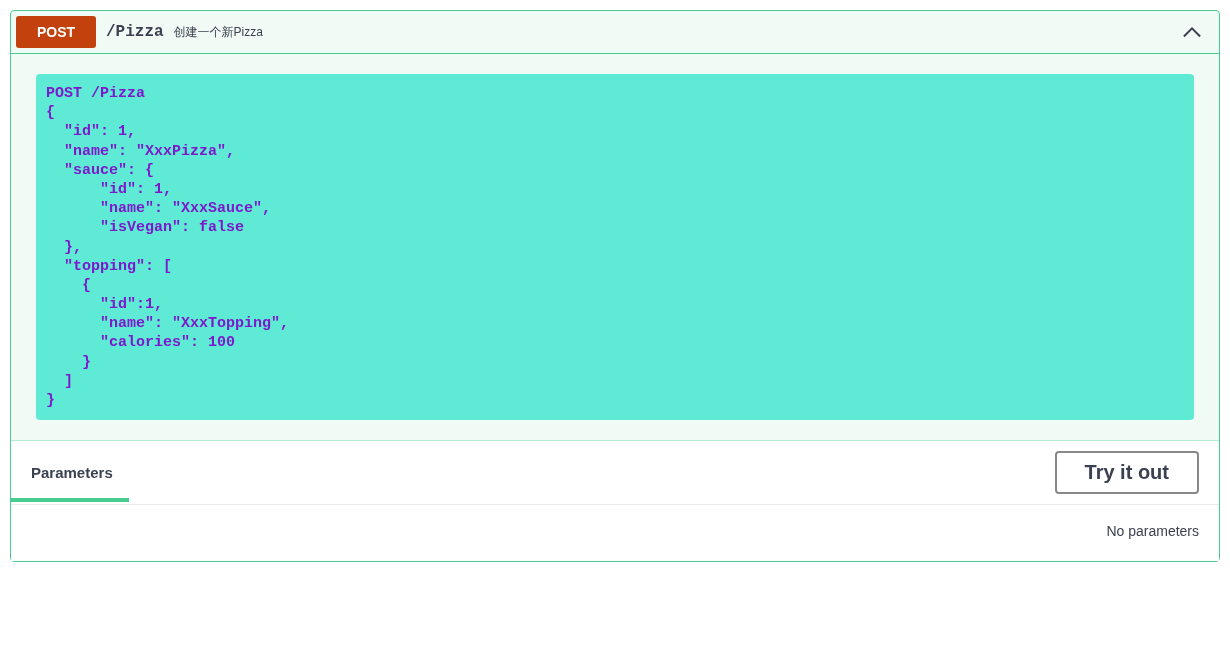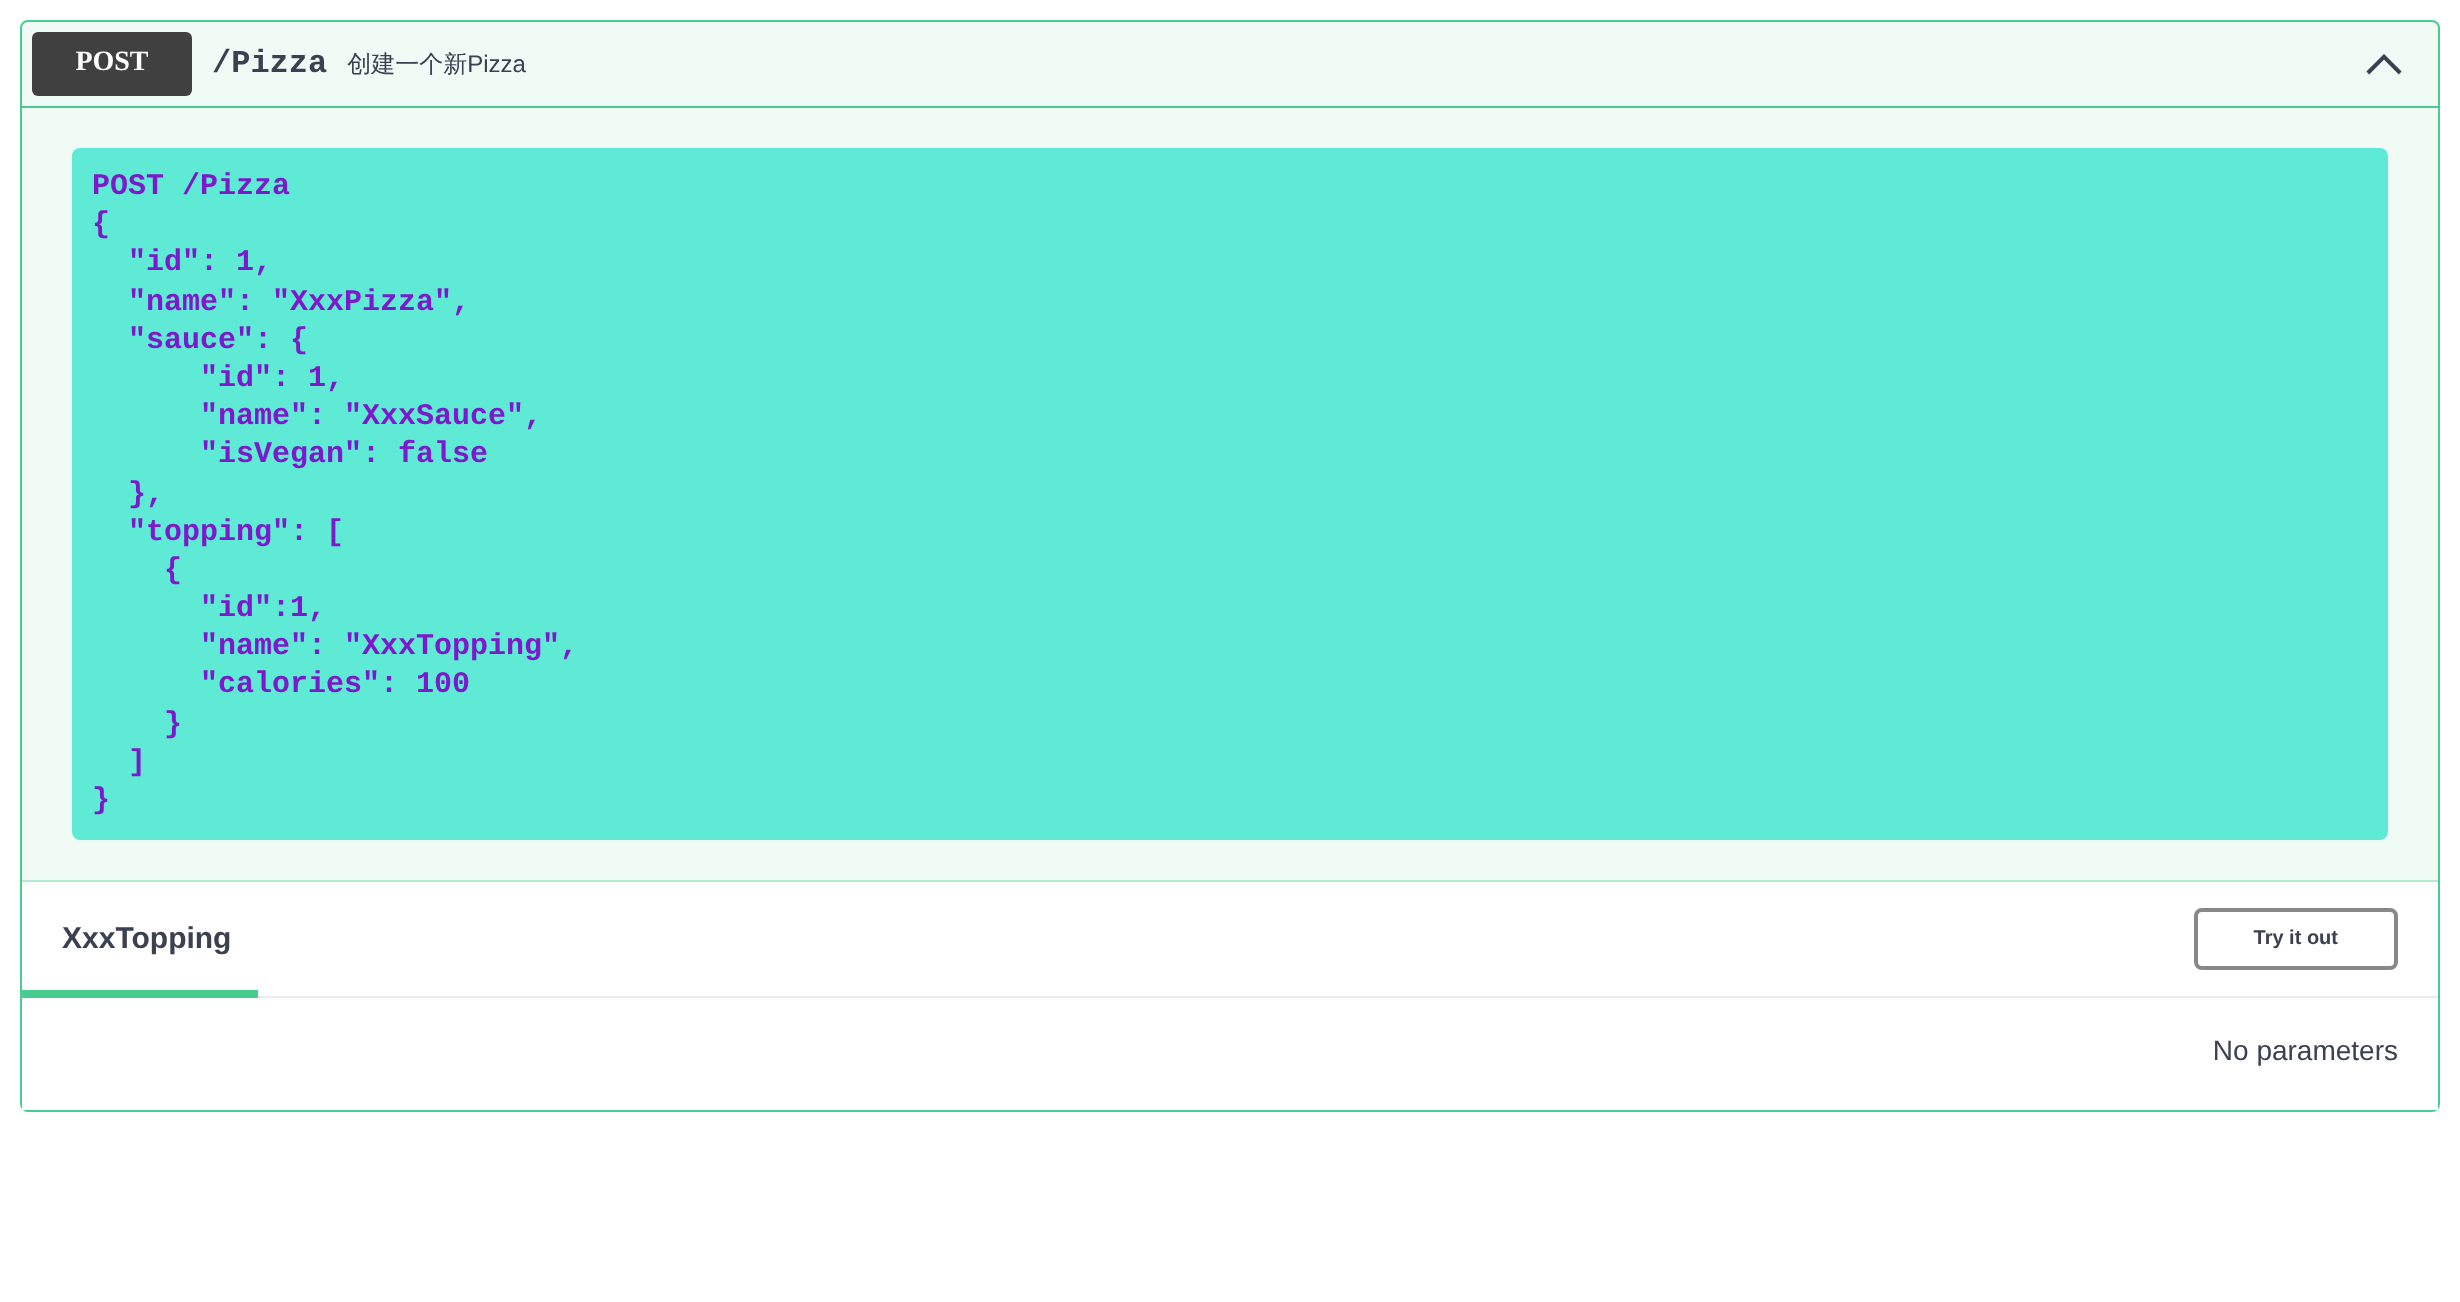--- a/index.html
+++ b/index.html
@@ -19,29 +19,29 @@
       margin-bottom: 15px;
     }
     .opblock-summary {
       display: flex;
       align-items: center;
       padding: 5px;
       border-bottom: 1px solid #49cc90;
       cursor: pointer;
     }
     .opblock-method {
-      background: #404040;
+      background: #c2410c;
       color: #fff;
       font-weight: 700;
       font-size: 14px;
       padding: 8px 0;
       min-width: 80px;
       text-align: center;
       border-radius: 3px;
-      font-family: Liberation Serif, serif;
+      font-family: Liberation Sans, sans-serif;
     }
     .opblock-path {
       font-family: Liberation Mono, monospace;
       font-weight: 600;
       font-size: 16px;
       color: #3b4151;
       margin-left: 10px;
     }
     .opblock-desc {
       font-size: 12px;
@@ -112,21 +112,21 @@
       left: -20px;
       width: 118px;
       height: 4px;
       background: #49cc90;
     }
     .try-button {
       background: #fff;
       border: 2px solid #888;
       color: #3b4151;
       font-weight: 700;
-      font-size: 10px;
+      font-size: 20px;
       padding: 8px 28px;
       border-radius: 4px;
       cursor: pointer;
       font-family: sans-serif;
     }
     .no-params {
       padding: 18px 20px 22px 20px;
       font-size: 14px;
       color: #3b4151;
       border-top: 1px solid rgba(0,0,0,0.08);
@@ -164,21 +164,21 @@
       "id":1,
       "name": "XxxTopping",
       "calories": 100
     }
   ]
 }</pre>
     </div>
     <div class="parameters-section">
       <div class="parameters-header">
         <div class="tab-header">
-          <div class="tab-item">XxxTopping</div>
+          <div class="tab-item">Parameters</div>
           <div class="tab-underline"></div>
         </div>
         <button class="try-button">Try it out</button>
       </div>
       <div class="no-params">No parameters</div>
     </div>
   </div>
 </div>
 
 </body></html>

